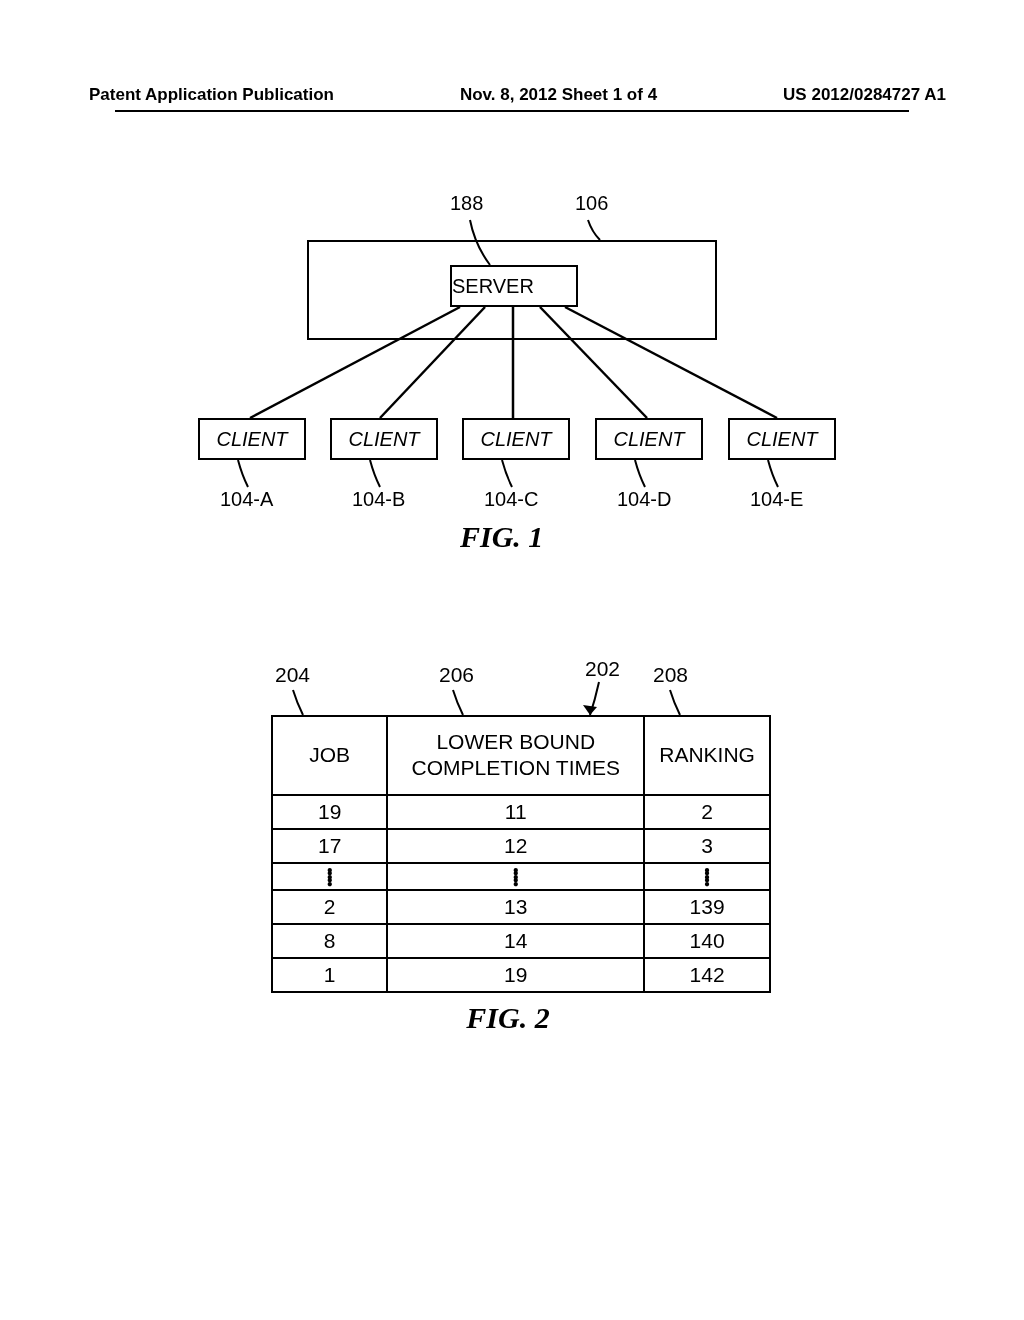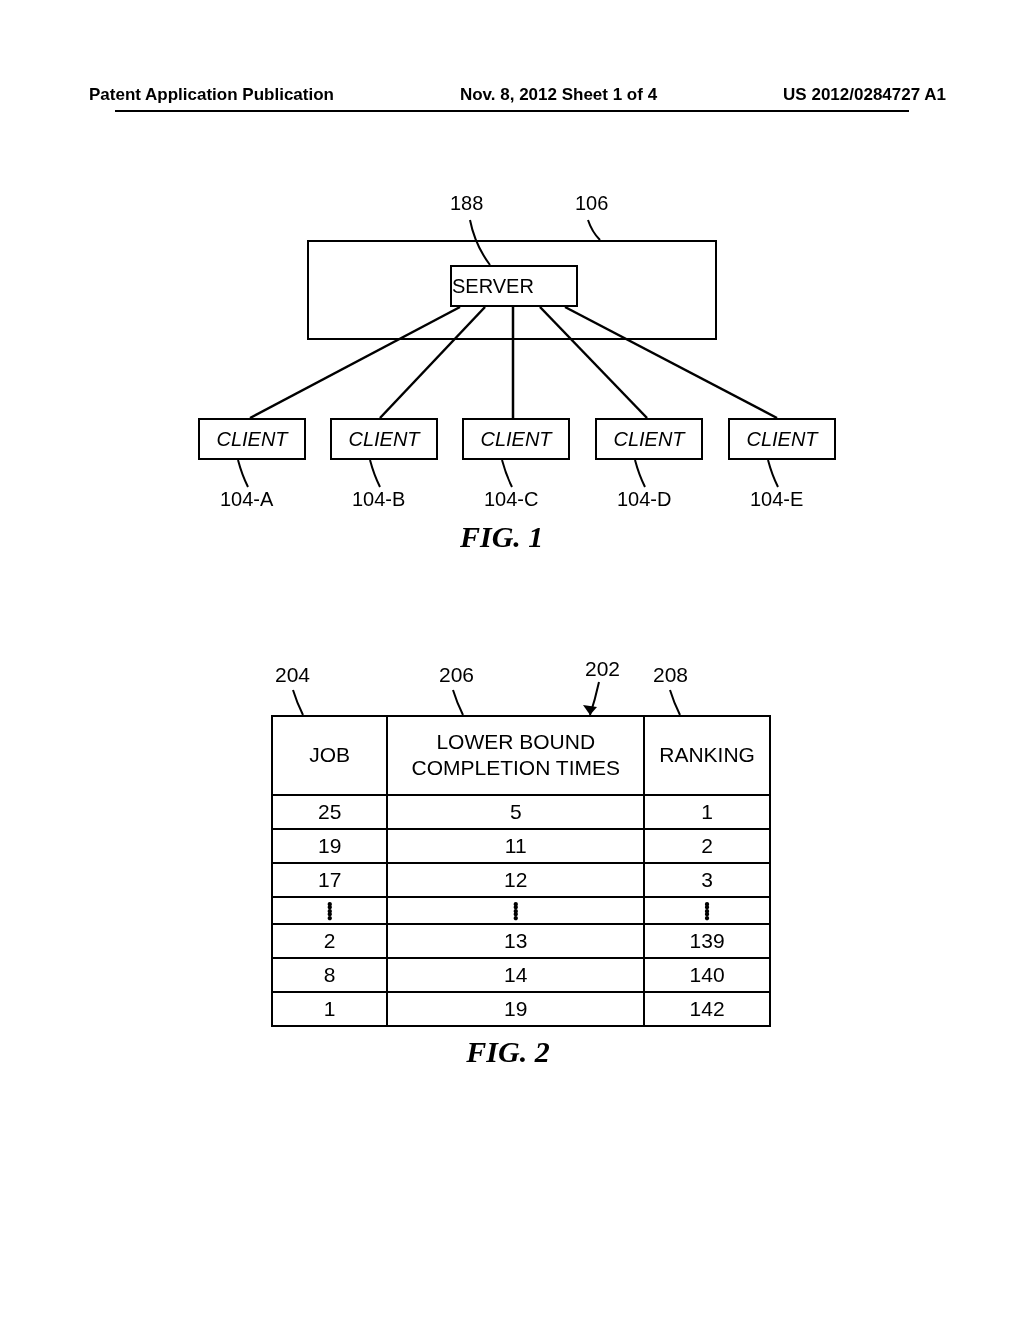--- a/index.html
+++ b/index.html
@@ -189,25 +189,20 @@
   <table class="tbl">
     <tbody>
         <tr>
       <th class="col-job">JOB</th>
       <th class="col-lower">
         <div style="line-height:1.25;">LOWER BOUND COMPLETION TIMES</div>
       </th>
       <th class="col-rank">RANKING</th>
     </tr>
     <tr>
-      <td>25</td>
-      <td>5</td>
-      <td>1</td>
-    </tr>
-    <tr>
       <td>19</td>
       <td>11</td>
       <td>2</td>
     </tr>
     <tr>
       <td>17</td>
       <td>12</td>
       <td>3</td>
     </tr>
     <tr>

